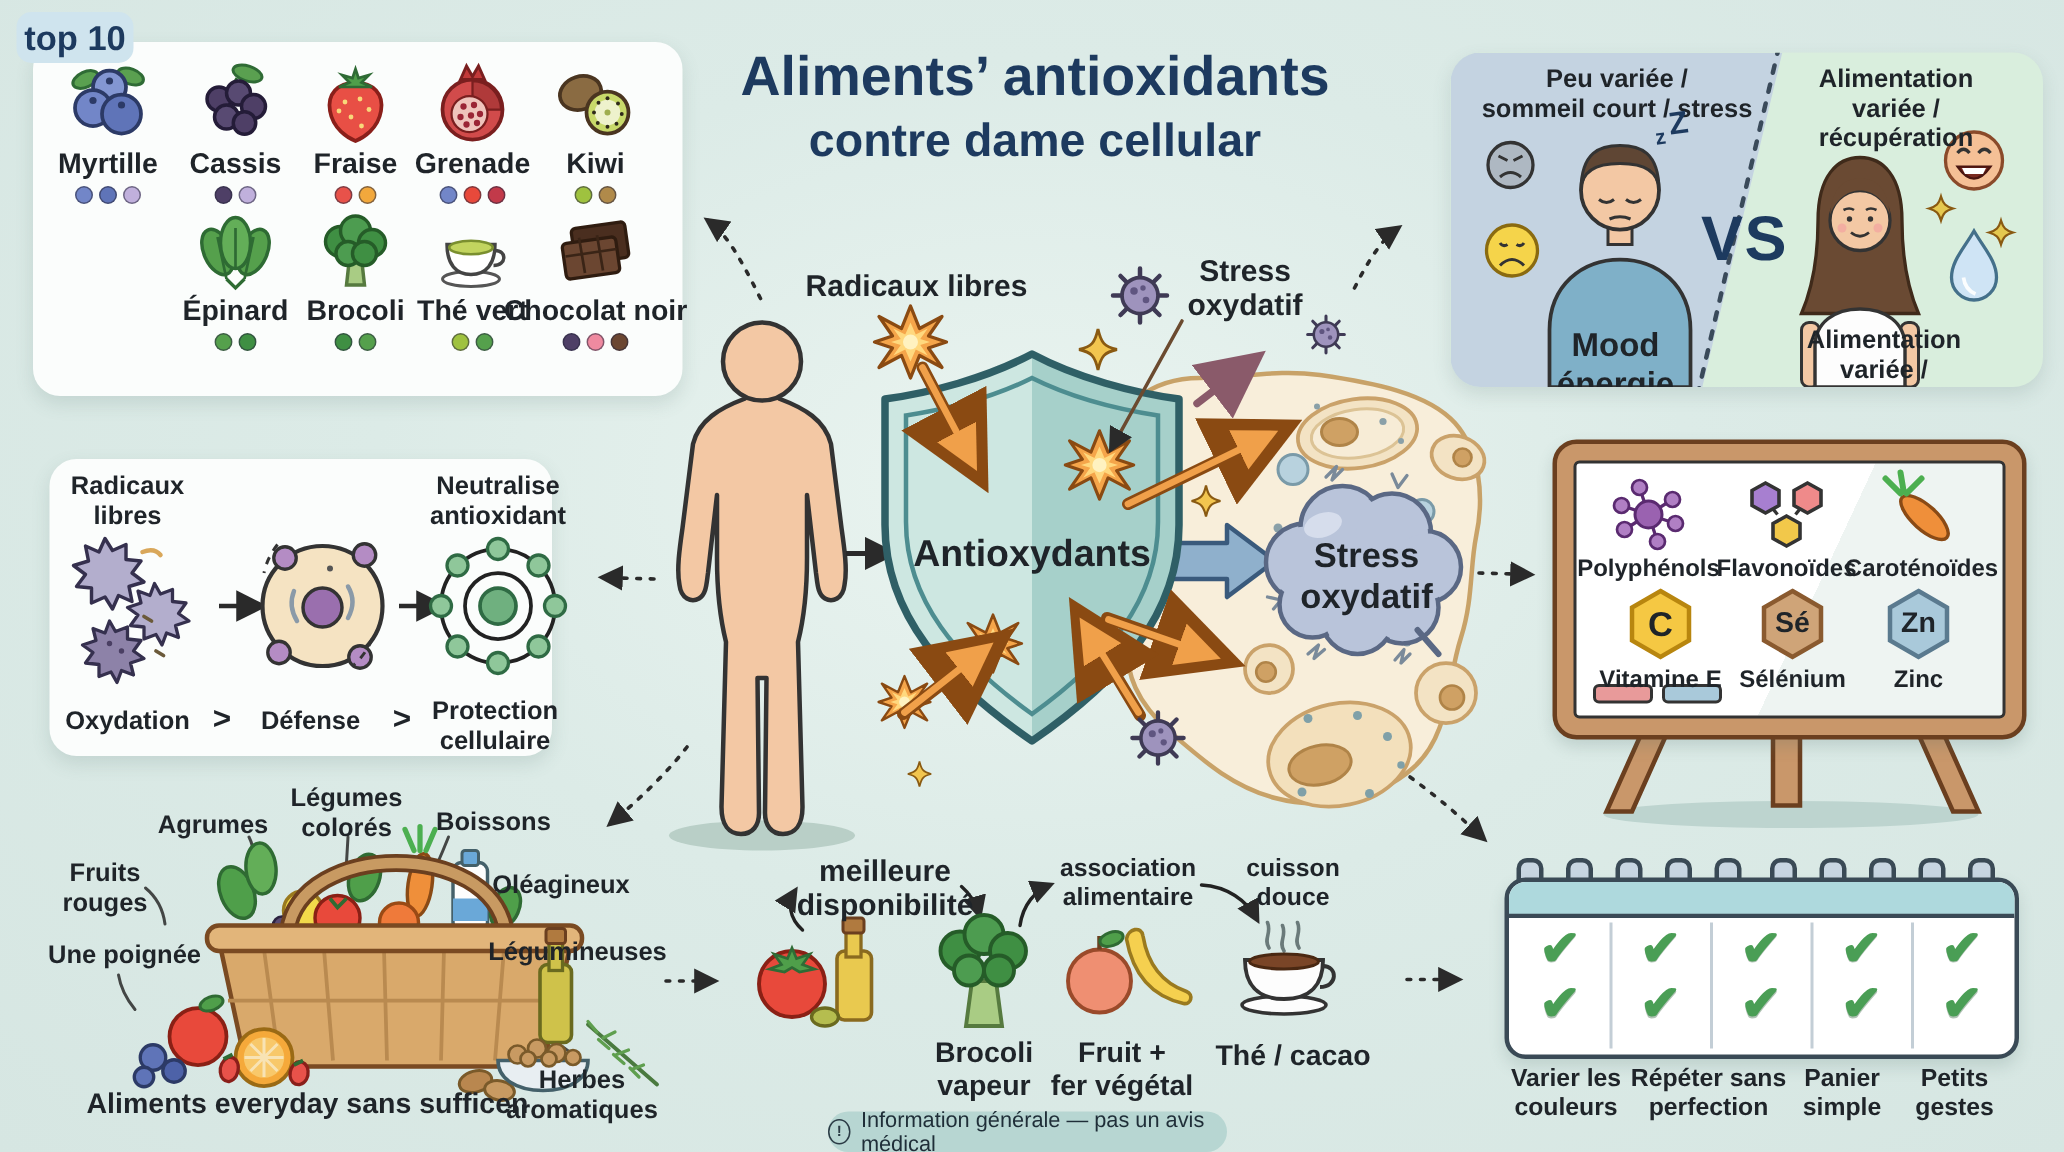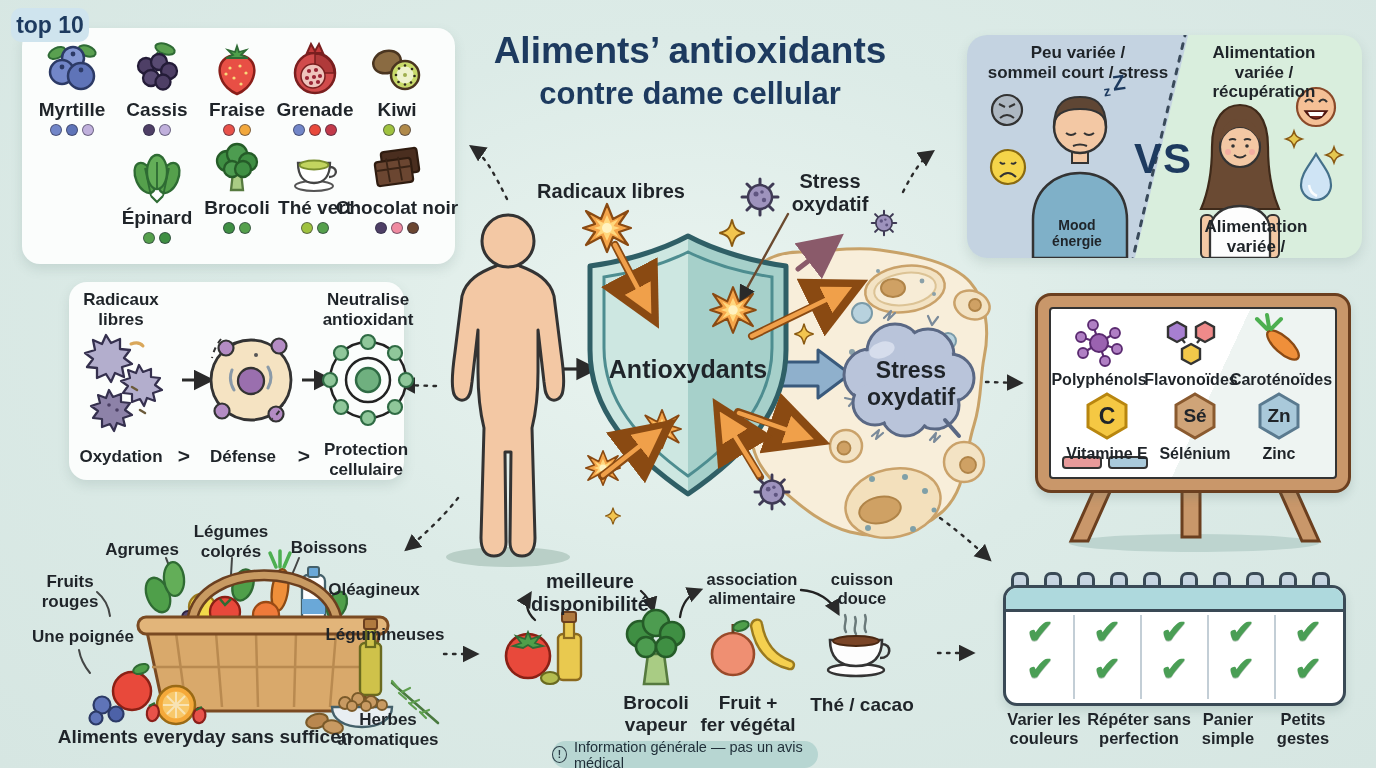--- a/index.html
+++ b/index.html
@@ -169,21 +169,21 @@
           </g>
         <circle cx="37" cy="35" r="2" fill="#9fae4f"></circle>
       </svg>
       <div class="fname">Kiwi</div>
       <div class="fdots">
           <i style="background:#9fc23f"></i>
           <i style="background:#b08a4a"></i>
         </div>
     </div>
 
-    <div class="food" style="left:135px;top:120px;">
+    <div class="food" style="left:135px;top:110px;">
       <svg width="58" height="58" viewBox="0 0 58 58">
         <ellipse cx="17" cy="30" rx="9" ry="16" fill="#55a04c" stroke="#2e6b33" stroke-width="2.3" transform="rotate(-24 17 30)"></ellipse>
         <ellipse cx="41" cy="30" rx="9" ry="16" fill="#55a04c" stroke="#2e6b33" stroke-width="2.3" transform="rotate(24 41 30)"></ellipse>
         <ellipse cx="29" cy="24" rx="10" ry="17" fill="#63ae58" stroke="#2e6b33" stroke-width="2.3"></ellipse>
         <path d="M29,14 L29,40 M17,20 L23,48 M41,20 L35,48" stroke="#2e6b33" stroke-width="1.8" fill="none"></path>
         <path d="M23,48 L29,54 L35,48" stroke="#2e6b33" stroke-width="2.2" fill="none"></path>
       </svg>
       <div class="fname">Épinard</div>
       <div class="fdots">
           <i style="background:#55a04c"></i>
@@ -287,32 +287,32 @@
 
       <g>
         <path d="M349,119 C356,131 364,139 364,150 A15,15 0 1 1 334,150 C334,139 342,131 349,119 Z" fill="#cfe4f5" stroke="#44708a" stroke-width="2.2"></path>
         <path d="M342,150 Q343,158 350,161" fill="none" stroke="#fff" stroke-width="2.5" opacity=".9"></path>
         <path d="M327,96 C328.5,101 330,102.5 335,104 C330,105.5 328.5,107 327,112 C325.5,107 324,105.5 319,104 C324,102.5 325.5,101 327,96 Z" fill="#e5c84f" stroke="#8a5a12" stroke-width="1.5"></path>
         <path d="M367,112 C368.5,117 370,118.5 375,120 C370,121.5 368.5,123 367,128 C365.5,123 364,121.5 359,120 C364,118.5 365.5,117 367,112 Z" fill="#e5c84f" stroke="#8a5a12" stroke-width="1.5"></path>
       </g>
     </svg>
     <div class="lbl" style="left:111px;top:8px;font-size:17px;">Peu variée /
 sommeil court / stress</div>
-    <div class="lbl" style="left:110px;top:182px;font-size:14px;">Mood
+    <div class="lbl" style="left:110px;top:182px;font-size:22px;">Mood
 énergie</div>
     <div class="lbl navy" style="left:196px;top:100px;font-size:42px;letter-spacing:1px;">VS</div>
     <div class="lbl" style="left:297px;top:8px;font-size:17px;">Alimentation variée /
 récupération</div>
     <div class="lbl" style="left:289px;top:182px;font-size:17px;">Alimentation variée /
 récupération</div>
     <div class="lbl navy" style="left:140px;top:48px;font-size:14px;transform:translateX(-50%) rotate(-8deg);">z</div>
     <div class="lbl navy" style="left:152px;top:36px;font-size:21px;transform:translateX(-50%) rotate(-8deg);">Z</div>
   </div>
 
-  <div class="panel z2" style="left:33px;top:282px;width:335px;height:198px;margin-left:36px;">
+  <div class="panel z2" style="left:33px;top:306px;width:335px;height:198px;">
     <svg class="abs" style="left:0;top:0;" width="357" height="198" viewBox="33 290 357 198">
       <defs>
         <marker id="mB" markerWidth="8" markerHeight="8" refX="5.5" refY="3.5" orient="auto">
           <path d="M0,0 L7,3.5 L0,7 Z" fill="#2a2a2a"></path>
           </marker>
       </defs>
 
       <g>
         <path d="M70,343 l5,8 9,-4 0,10 10,1 -6,8 8,6 -10,3 2,10 -9,-4 -4,9 -5,-8 -9,4 0,-10 -10,-1 6,-8 -8,-6 10,-3 -2,-10 9,4 Z" fill="#b3aecd" stroke="#35304e" stroke-width="2.3" stroke-linejoin="round"></path>
         <path d="M103,373 l4,7 8,-3 0,8 9,1 -5,7 7,5 -9,3 2,8 -8,-3 -3,8 -4,-7 -8,3 0,-8 -9,-1 5,-7 -7,-5 9,-3 -2,-8 8,3 Z" fill="#b3aecd" stroke="#35304e" stroke-width="2.2" stroke-linejoin="round"></path>

